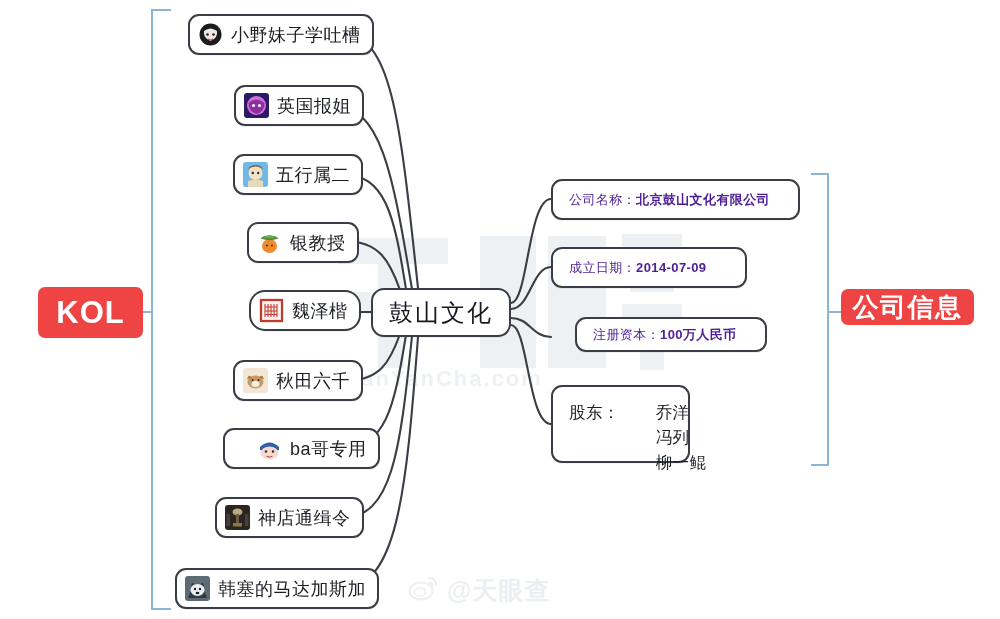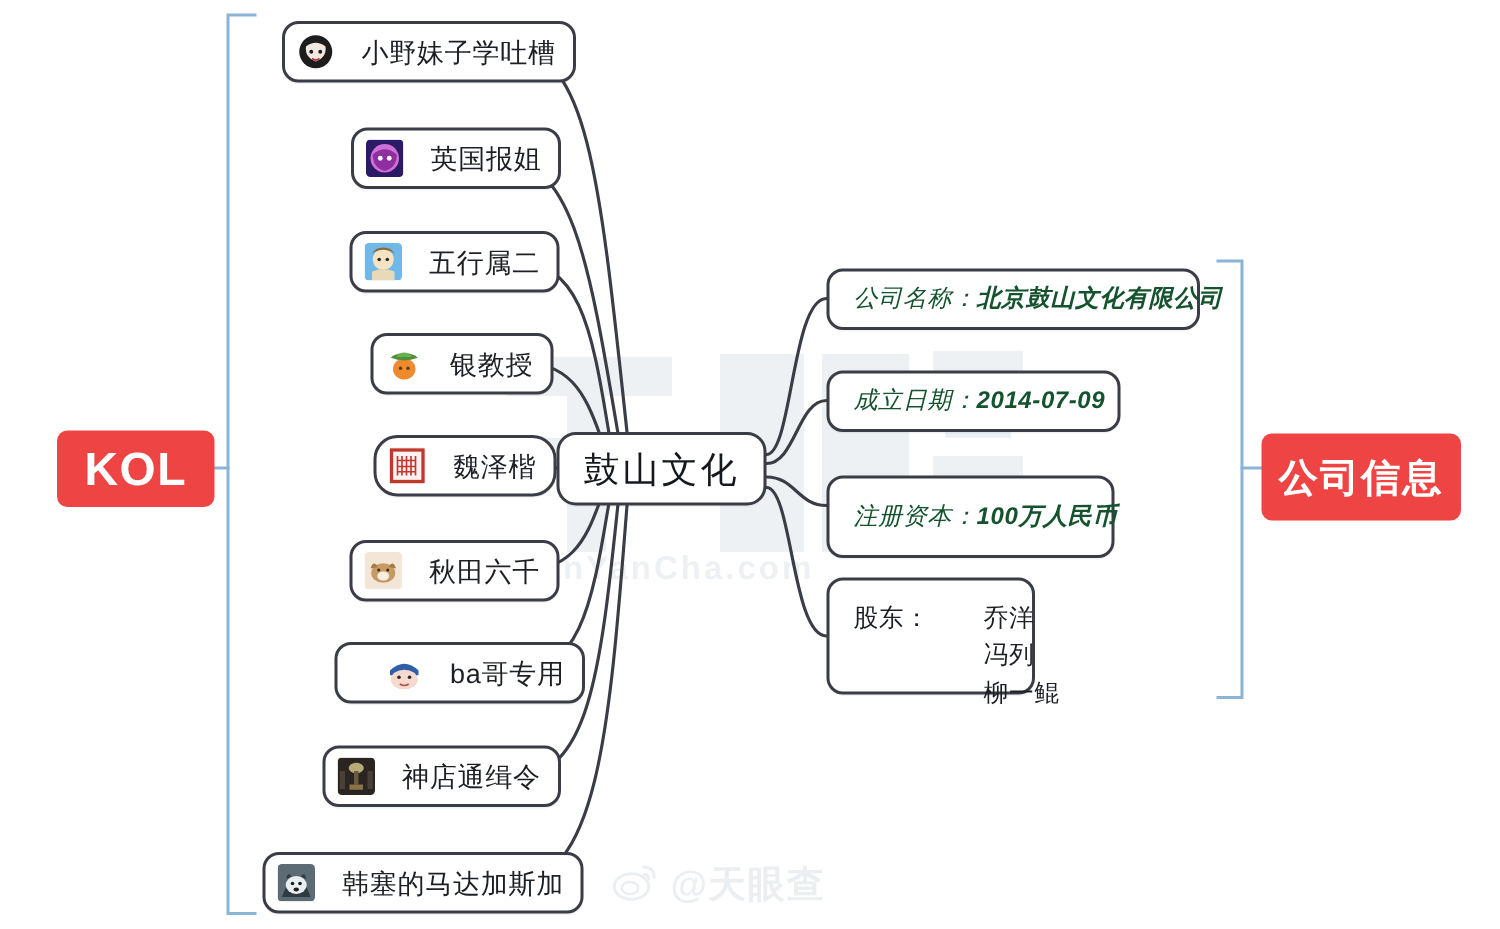--- a/index.html
+++ b/index.html
@@ -60,21 +60,21 @@
     border:2.2px solid #3a3d45;
     border-radius:11px;
     display:flex;
     align-items:center;
     z-index:4;
     box-shadow:0 1px 0 rgba(0,0,0,0.05);
   }
   .kol-node{
     height:41px;
     padding:0 11px 0 8px;
-    gap:18px;
+    gap:8px;
   }
   .kol-label{
     font-size:18px;
     color:#1c1f24;
     white-space:nowrap;
     line-height:1;
     letter-spacing:0.5px;
   }
   .avatar{
     width:25px;height:25px;
@@ -97,26 +97,25 @@
     color:#15181d;
     letter-spacing:2px;
     font-weight:500;
   }
 
   .info-node{
     padding:0 16px;
     align-items:center;
   }
   .info-text{
-    font-size:16px;
-    color:#14532d;
+    font-size:13px;
+    color:#4c1d95;
     white-space:nowrap;
     line-height:1.35;
     letter-spacing:0.4px;
-    font-style:italic;
   }
   .info-text .val{ font-weight:600; }
   .share-node{
     align-items:flex-start;
     padding:13px 16px 13px 16px;
   }
   .share-wrap{display:flex;}
   .share-key{
     font-size:16.5px;color:#1c1f24;white-space:nowrap;line-height:1.5;
     letter-spacing:0.4px;
@@ -139,21 +138,21 @@
     color:#ffffff;
     z-index:5;
   }
   #badge-kol{
     left:38px;top:287px;width:105px;height:51px;
   }
   #badge-kol .badge-label{
     font-size:31px;font-weight:bold;letter-spacing:1px;line-height:1;
   }
   #badge-company{
-    left:841px;top:289px;width:133px;height:58px;
+    left:841px;top:289px;width:133px;height:36px;
   }
   #badge-company .badge-label{
     font-size:26px;font-weight:bold;letter-spacing:1.5px;line-height:1;
   }
 </style>
 </head>
 <body>
 
 <div id="canvas">
 
@@ -342,21 +341,21 @@
   </div>
 
   <div class="node info-node" style="left:551px;top:179px;width:249px;height:41px;">
     <span class="info-text"><span>公司名称：</span><span class="val">北京鼓山文化有限公司</span></span>
   </div>
 
   <div class="node info-node" style="left:551px;top:247px;width:196px;height:41px;">
     <span class="info-text"><span>成立日期：</span><span class="val">2014-07-09</span></span>
   </div>
 
-  <div class="node info-node" style="left:551px;top:317px;width:192px;height:55px;">
+  <div class="node info-node" style="left:575px;top:317px;width:192px;height:35px;">
     <span class="info-text"><span>注册资本：</span><span class="val">100万人民币</span></span>
   </div>
 
   <div class="node info-node share-node" style="left:551px;top:385px;width:139px;height:78px;">
     <span class="share-wrap">
       <span class="share-key">股东：</span>
       <span class="share-list">
         <span>乔洋</span>
         <span>冯列</span>
         <span>柳一鲲</span>

